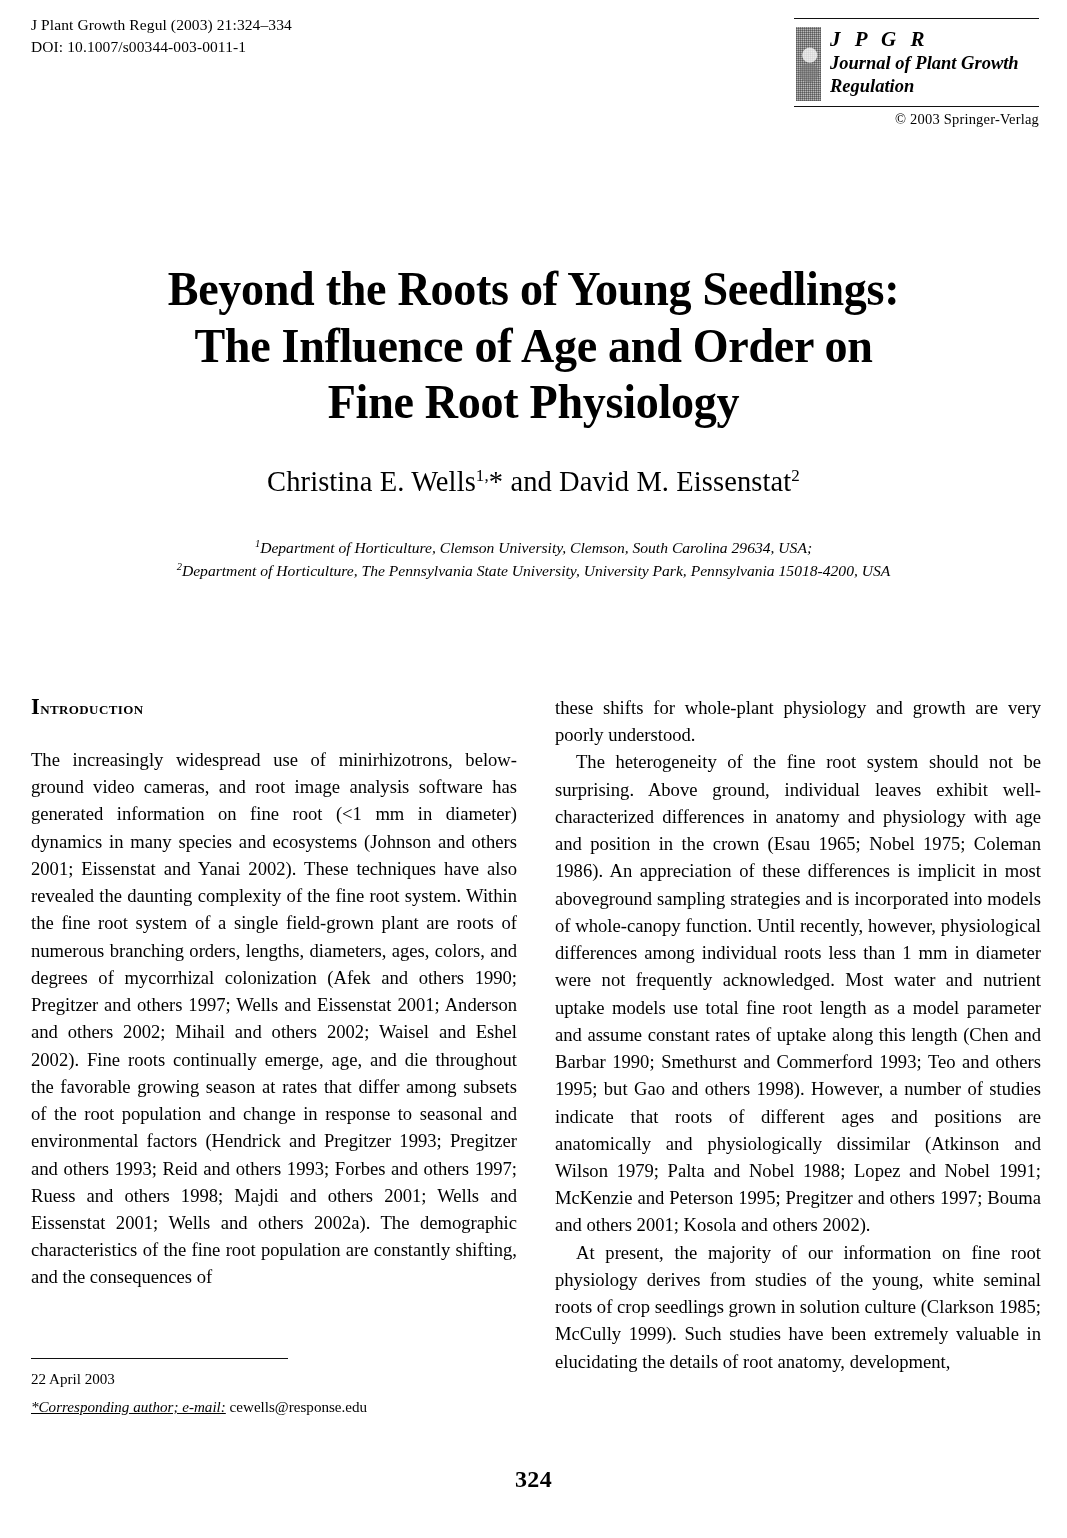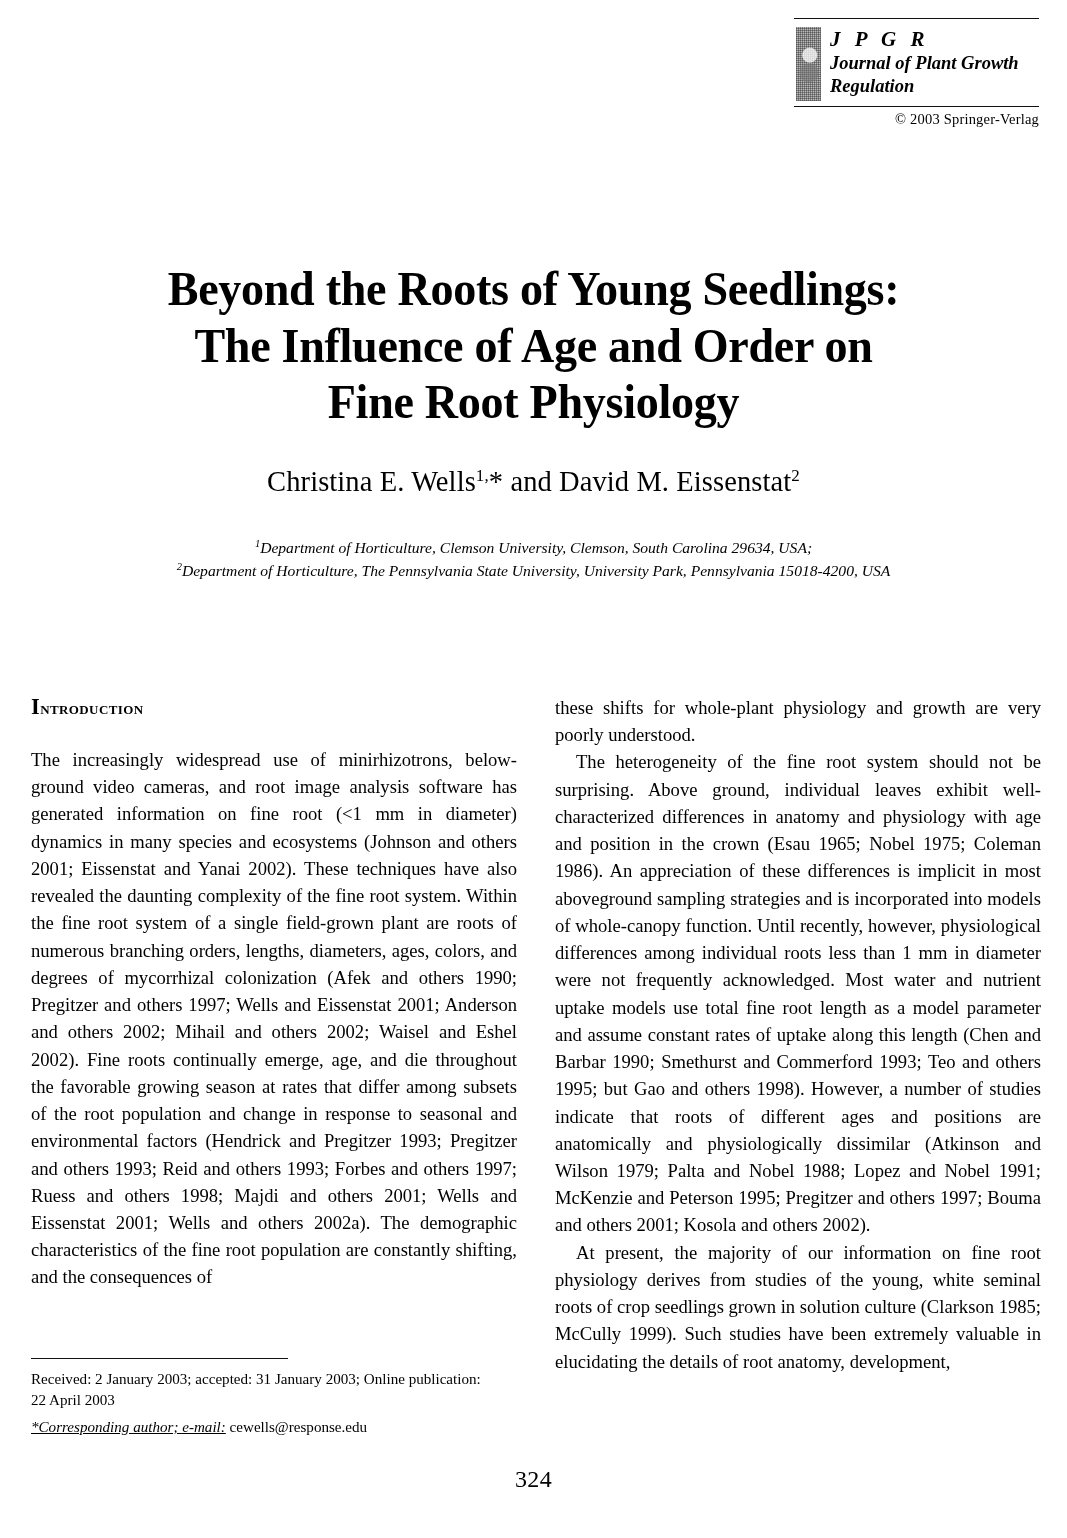--- a/index.html
+++ b/index.html
@@ -191,30 +191,34 @@
   .fn-corresponding { margin-top: 7px; }
   .fn-corresponding i { font-style: italic; text-decoration: underline; }
 
   
   .page-number {
     position: absolute;
     left: 0;
     top: 1466px;
     width: 1067px;
     text-align: center;
-    font-weight: normal;
+    font-weight: bold;
     font-size: 24px;
     letter-spacing: .4px;
   }
 </style>
 </head>
 <body>
 
 <div class="page">
 
+  <div class="masthead">
+    <div>J Plant Growth Regul (2003) 21:324–334</div>
+    <div>DOI: 10.1007/s00344-003-0011-1</div>
+  </div>
 
   <div class="journal-logo">
     <div class="jl-rule-top"></div>
     <div class="jl-body">
       <div class="jl-mark"></div>
       <div class="jl-text">
         <div class="jl-acronym">J P G R</div>
         <div class="jl-name">Journal of Plant Growth</div>
         <div class="jl-name">Regulation</div>
       </div>
@@ -248,20 +252,19 @@
     <div class="col col-right">
       <p class="body">these shifts for whole-plant physiology and growth are very poorly understood.</p>
       <p class="body">The heterogeneity of the fine root system should not be surprising. Above ground, individual leaves exhibit well-characterized differences in anatomy and physiology with age and position in the crown (Esau 1965; Nobel 1975; Coleman 1986). An appreciation of these differences is implicit in most aboveground sampling strategies and is incorporated into models of whole-canopy function. Until recently, however, physiological differences among individual roots less than 1 mm in diameter were not frequently acknowledged. Most water and nutrient uptake models use total fine root length as a model parameter and assume constant rates of uptake along this length (Chen and Barbar 1990; Smethurst and Commerford 1993; Teo and others 1995; but Gao and others 1998). However, a number of studies indicate that roots of different ages and positions are anatomically and physiologically dissimilar (Atkinson and Wilson 1979; Palta and Nobel 1988; Lopez and Nobel 1991; McKenzie and Peterson 1995; Pregitzer and others 1997; Bouma and others 2001; Kosola and others 2002).</p>
       <p class="body">At present, the majority of our information on fine root physiology derives from studies of the young, white seminal roots of crop seedlings grown in solution culture (Clarkson 1985; McCully 1999). Such studies have been extremely valuable in elucidating the details of root anatomy, development,</p>
     </div>
 
   </div>
 
   <div class="footnote">
     <div class="fn-rule"></div>
-    <p class="fn-line">Received: 2 January 2003; accepted: 31 January 2003; Online publication:</p>
     <p class="fn-line">22 April 2003</p>
     <p class="fn-line fn-corresponding"><i>*Corresponding author; e-mail:</i> <span>cewells@response.edu</span></p>
   </div>
 
   <div class="page-number">324</div>
 
 </div>
 
 </body></html>

